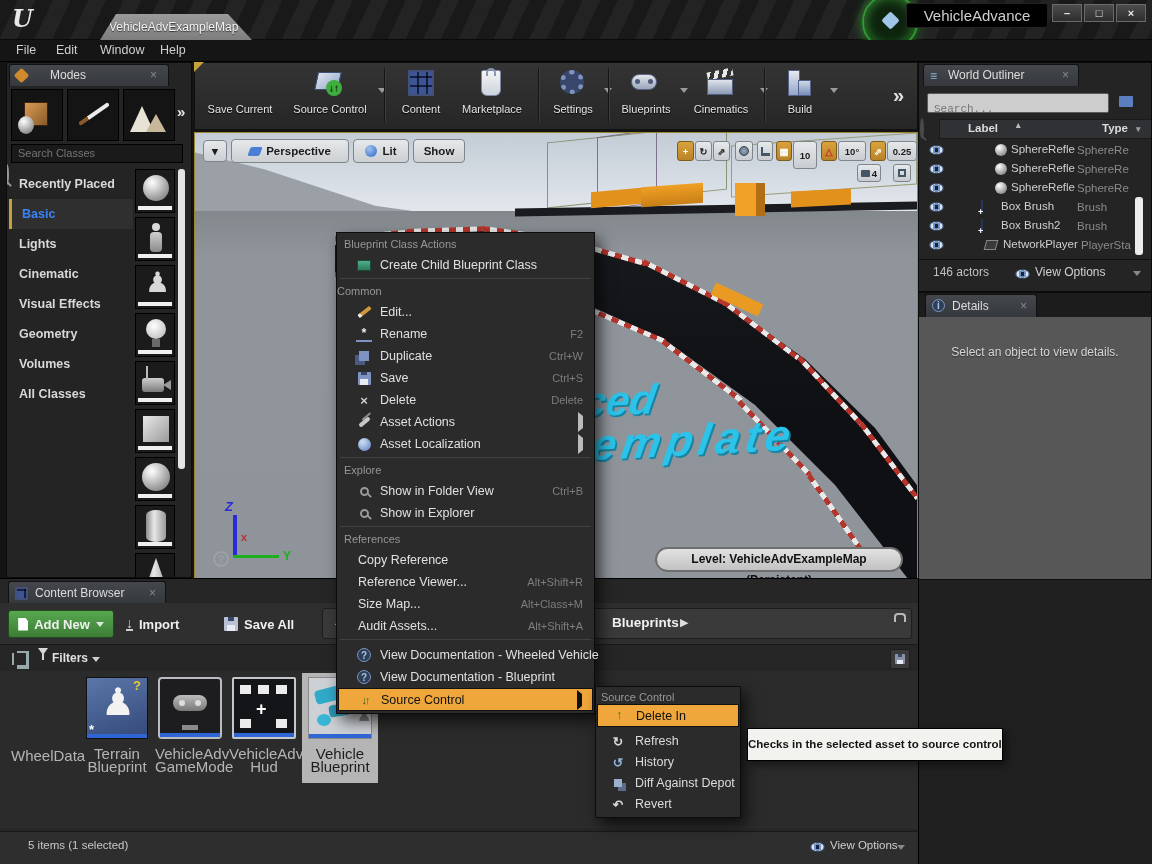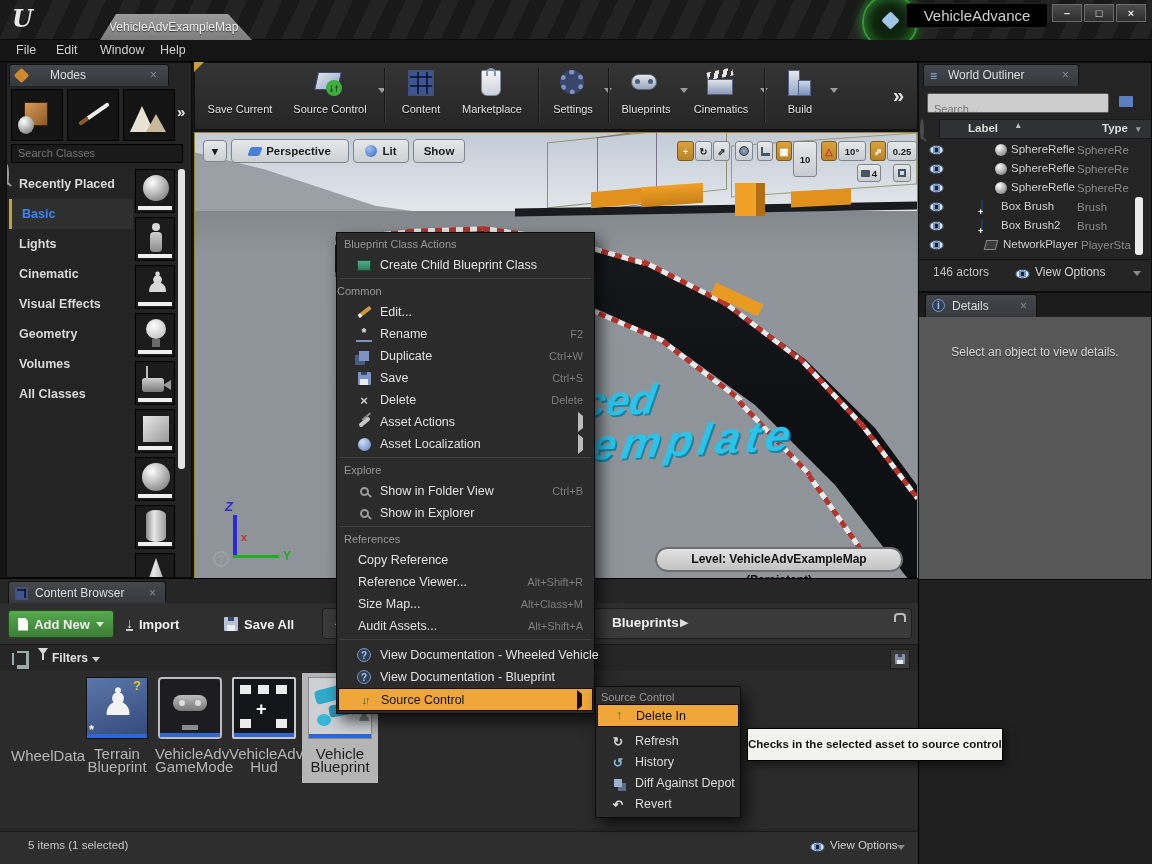--- a/index.html
+++ b/index.html
@@ -42,21 +42,21 @@
   .sph{border-radius:50%;background:radial-gradient(circle at 35% 30%,#ffffff,#8d8d8d 75%)}
   
   .panel{background:#242424;border:1px solid #0c0c0c}
   .ptab{background:linear-gradient(#44484c,#35393d);border:1px solid #111;border-bottom:none;border-radius:3px 3px 0 0;color:#dcdcdc;font-size:12px}
   .modecat{left:2px;width:124px;height:30px;font-size:12.5px;font-weight:bold;color:#d8d8d8;line-height:30px;padding-left:10px}
   .modecat.active{background:#2f2f2f;border-left:3px solid #c9a13b;color:#3b82f6}
   .modetile{top:26px;width:52px;height:52px;background:#141414;border:1px solid #000}
   .thumbtile{left:128px;width:40px;height:44px;background:#1b1b1b;border:1px solid #000}
   .thbar{position:absolute;left:2px;bottom:2px;width:34px;height:4px;background:#efefef}
   .searchbox{background:#1a1a1a;border:1px solid #000;color:#8a8a8a;font-size:11px;padding:0 18px 0 6px;width:100%;height:100%;font-family:"Liberation Sans",sans-serif}
-  .searchboxlt{background:#cdcdcd;border:1px solid #5a5a5a;color:#555;font-size:11px;padding:12px 18px 0 6px;width:100%;height:100%;font-family:Liberation Sans, sans-serif;border-radius:2px}
+  .searchboxlt{background:#cdcdcd;border:1px solid #5a5a5a;color:#555;font-size:11px;padding:12px 18px 0 6px;width:100%;height:100%;font-family:Liberation Mono, monospace;border-radius:2px}
   
   .vpbtn{background:linear-gradient(#e6e8ea,#ccd0d3);border:1px solid #7f858a;border-radius:4px;color:#1b1b1b;font-weight:bold;font-size:11.5px;display:flex;align-items:center;justify-content:center;gap:5px}
   .snap{background:linear-gradient(#e6e8ea,#c8ccd0);border:1px solid #7f858a;border-radius:3px;color:#1b1b1b;font-weight:bold;font-size:9.5px;display:flex;align-items:center;justify-content:center}
   .snap.orange{background:linear-gradient(#d9a23c,#bb8327);color:#fff;border-color:#7d5c1d}
   .curb{height:5px;background:repeating-linear-gradient(90deg,#b5342c 0 7px,#e9e9e9 7px 14px);transform-origin:left center}
   .cyantext{font-style:italic;font-weight:bold;color:#2bc3e9;text-shadow:2px 2px 0 #1884a3;transform:skewX(-12deg) rotate(-3deg);white-space:nowrap}
   
   .woheader{background:#2f3134;border:1px solid #1a1a1a;color:#dcdcdc;font-size:11.5px;font-weight:bold}
   .worow{font-size:11.5px;color:#cfcfcf}
   .wotype{color:#8a8a8a}
@@ -303,21 +303,21 @@
     </div>
   <div class="p snap" style="left:540px;top:8px;width:18px;height:20px">
       <span style="width:10px;height:10px;border:1.5px solid #345;border-radius:50%;background:radial-gradient(circle,#9ab,#567)"></span>
     </div>
   <div class="p snap" style="left:562px;top:8px;width:16px;height:20px">
       <span style="width:9px;height:9px;border-bottom:3px solid #456;border-left:2px solid #456"></span>
     </div>
   <div class="p snap orange" style="left:581px;top:8px;width:16px;height:20px">
       <span>▦</span>
     </div>
-  <div class="p snap" style="left:598px;top:8px;width:24px;height:36px">
+  <div class="p snap" style="left:598px;top:8px;width:24px;height:28px">
       <span>10</span>
     </div>
   <div class="p snap orange" style="left:626px;top:8px;width:16px;height:20px">
       <span style="color:#c03030">△</span>
     </div>
   <div class="p snap" style="left:643px;top:8px;width:28px;height:20px">
       <span>10°</span>
     </div>
   <div class="p snap orange" style="left:675px;top:8px;width:16px;height:20px">
       <span>⇗</span>

